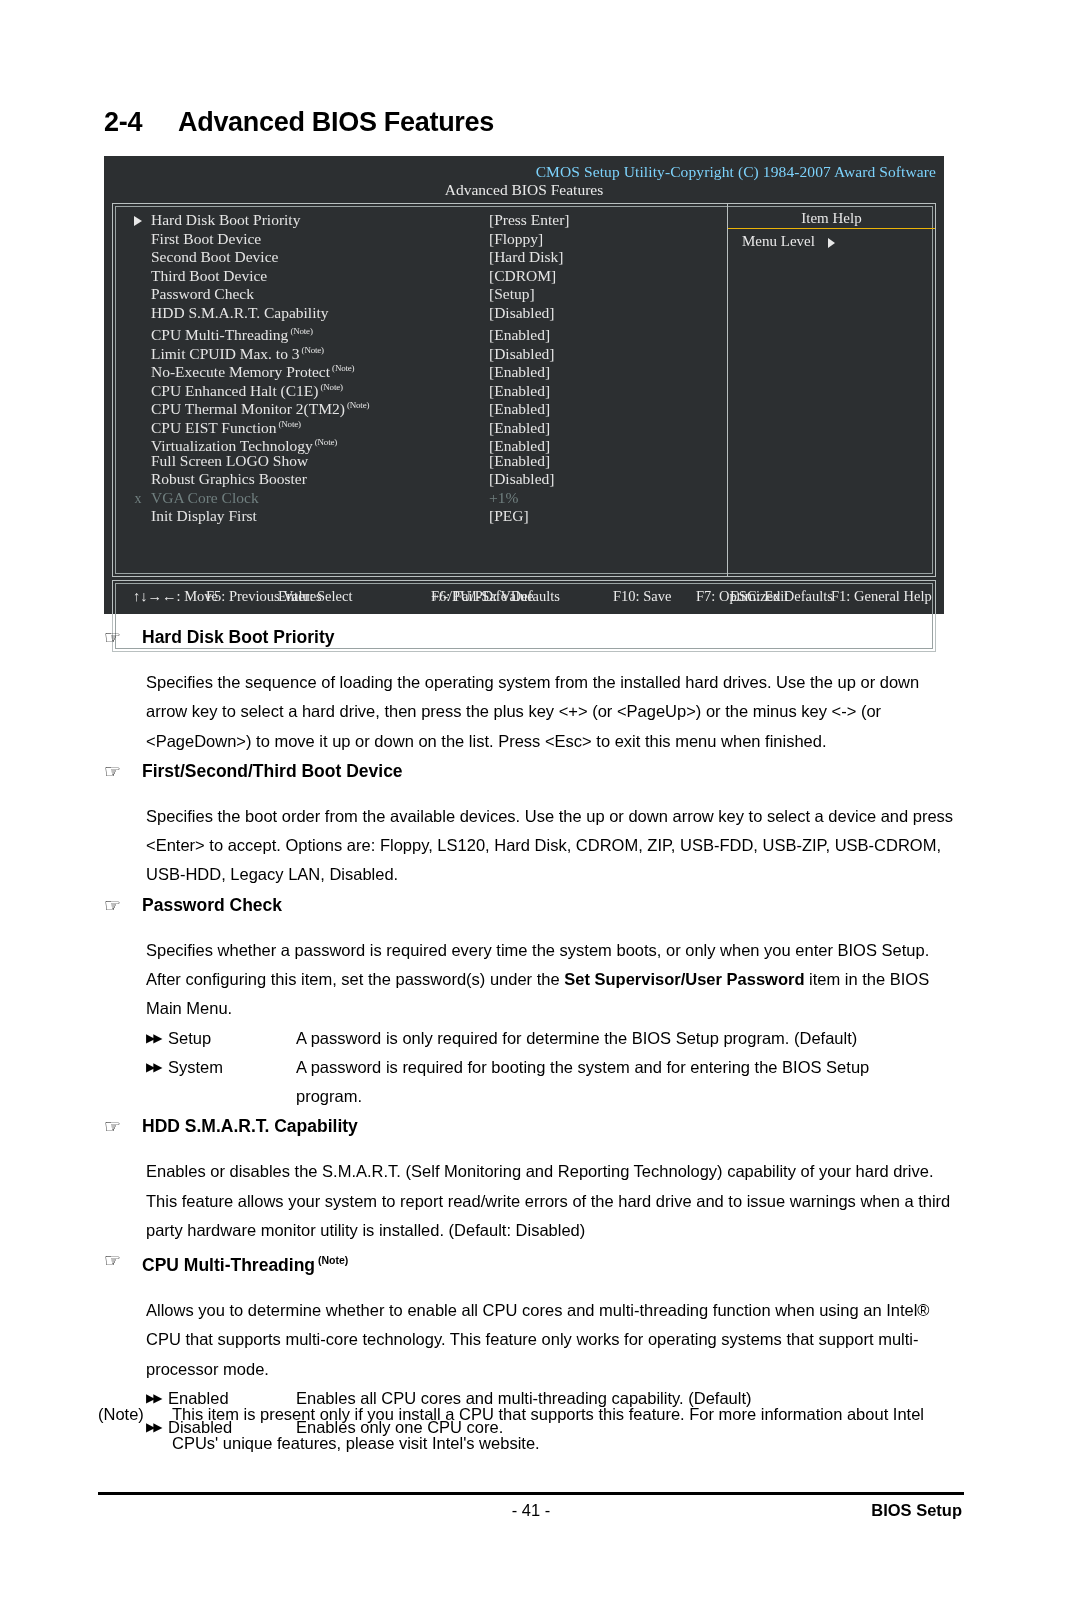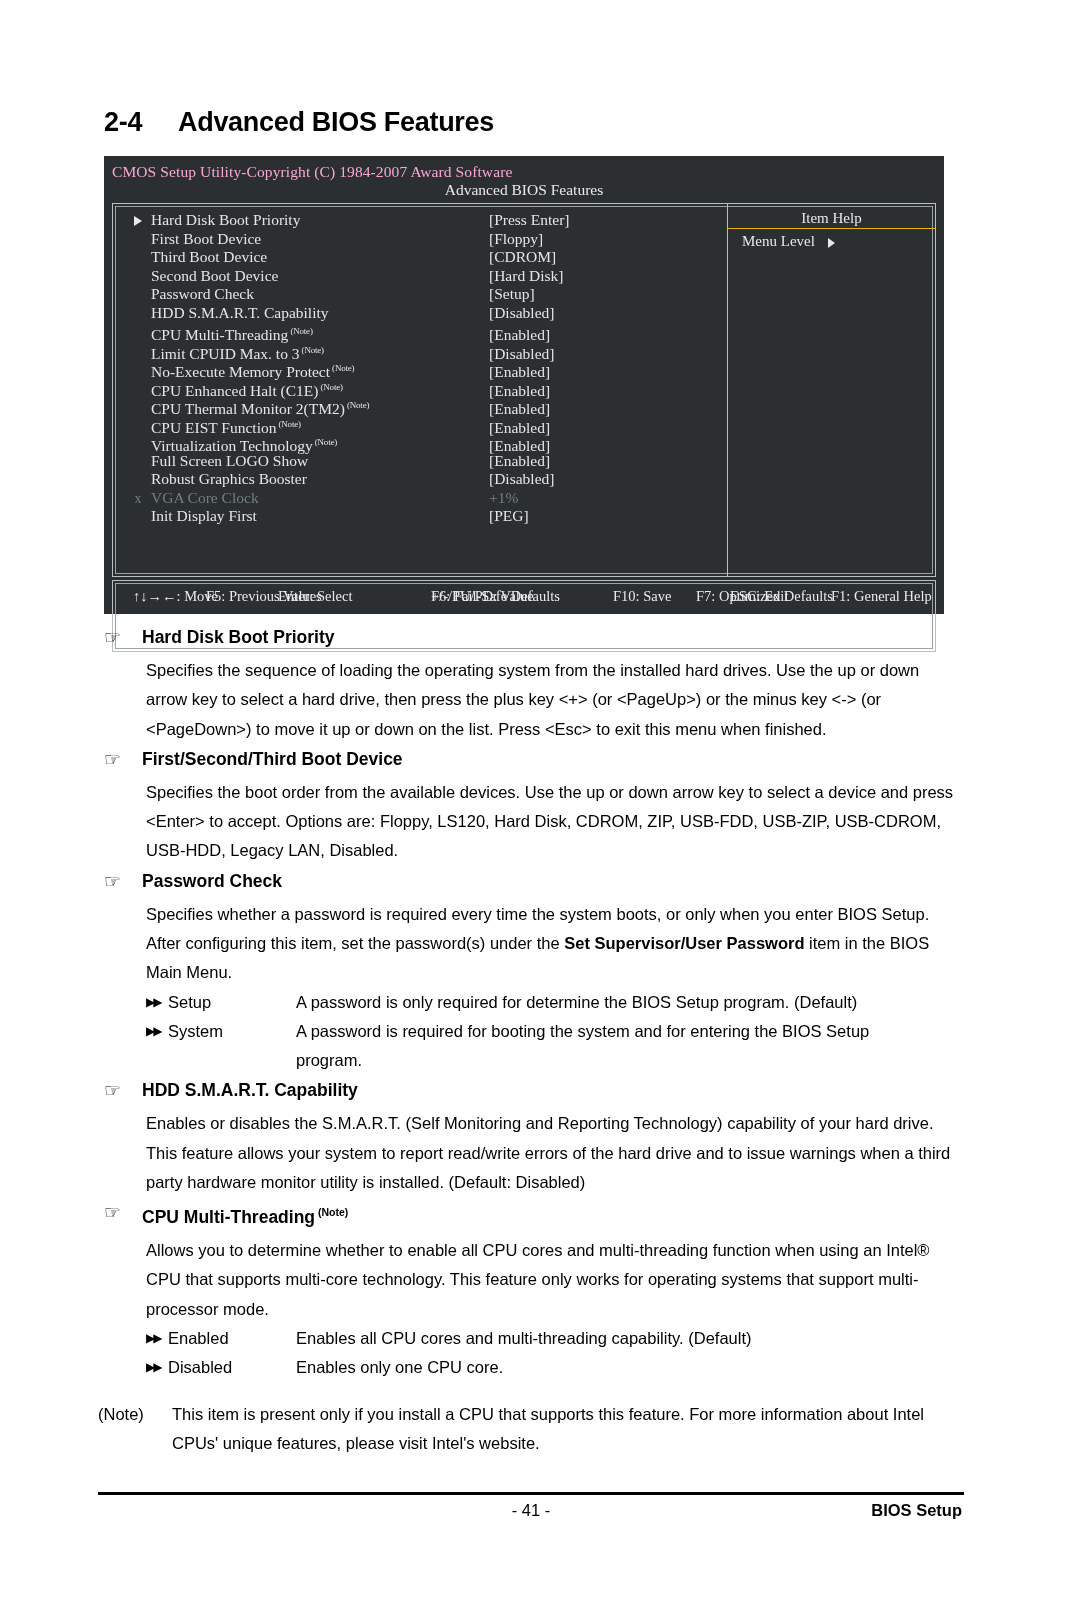--- a/index.html
+++ b/index.html
@@ -43,24 +43,24 @@
     left: 104px;
     top: 156px;
     width: 840px;
     height: 458px;
     background: #2c2f31;
     font-family: "Liberation Serif", serif;
     color: #e8e8e8;
     padding: 6px 8px 0 8px;
   }
   .bios-title {
-    text-align: left;
+    text-align: right;
     font-size: 15.5px;
     line-height: 19px;
-    color: #f9a8d4;
+    color: #7dd3fc;
     letter-spacing: 0.1px;
   }
   .bios-subtitle {
     text-align: center;
     font-size: 15.5px;
     line-height: 18px;
     color: #e9e9e9;
   }
 
   .bios-body {
@@ -202,21 +202,21 @@
     font-size: 19px;
     line-height: 30px;
     font-family: "DejaVu Sans", sans-serif;
     color: #000;
   }
   .topic-label sup {
     font-size: 10.5px;
     vertical-align: super;
   }
   .para {
-    margin: 4px 0 0 42px;
+    margin: 16px 0 0 42px;
     text-align: left;
     font-size: 16.5px;
     line-height: 29.3px;
   }
   .para b { font-weight: bold; }
 
   .opt {
     display: flex;
     margin-left: 42px;
     font-size: 16.5px;
@@ -298,27 +298,27 @@
               <span class="r-label">Hard Disk Boot Priority</span>
               <span class="r-value">[Press Enter]</span>
             </div>
             <div class="row">
               <span class="r-mark"></span>
               <span class="r-label">First Boot Device</span>
               <span class="r-value">[Floppy]</span>
             </div>
             <div class="row">
               <span class="r-mark"></span>
+              <span class="r-label">Second Boot Device</span>
+              <span class="r-value">[Hard Disk]</span>
+            </div>
+            <div class="row">
+              <span class="r-mark"></span>
               <span class="r-label">Third Boot Device</span>
               <span class="r-value">[CDROM]</span>
-            </div>
-            <div class="row">
-              <span class="r-mark"></span>
-              <span class="r-label">Second Boot Device</span>
-              <span class="r-value">[Hard Disk]</span>
             </div>
             <div class="row">
               <span class="r-mark"></span>
               <span class="r-label">Password Check</span>
               <span class="r-value">[Setup]</span>
             </div>
             <div class="row">
               <span class="r-mark"></span>
               <span class="r-label">HDD S.M.A.R.T. Capability</span>
               <span class="r-value">[Disabled]</span>

